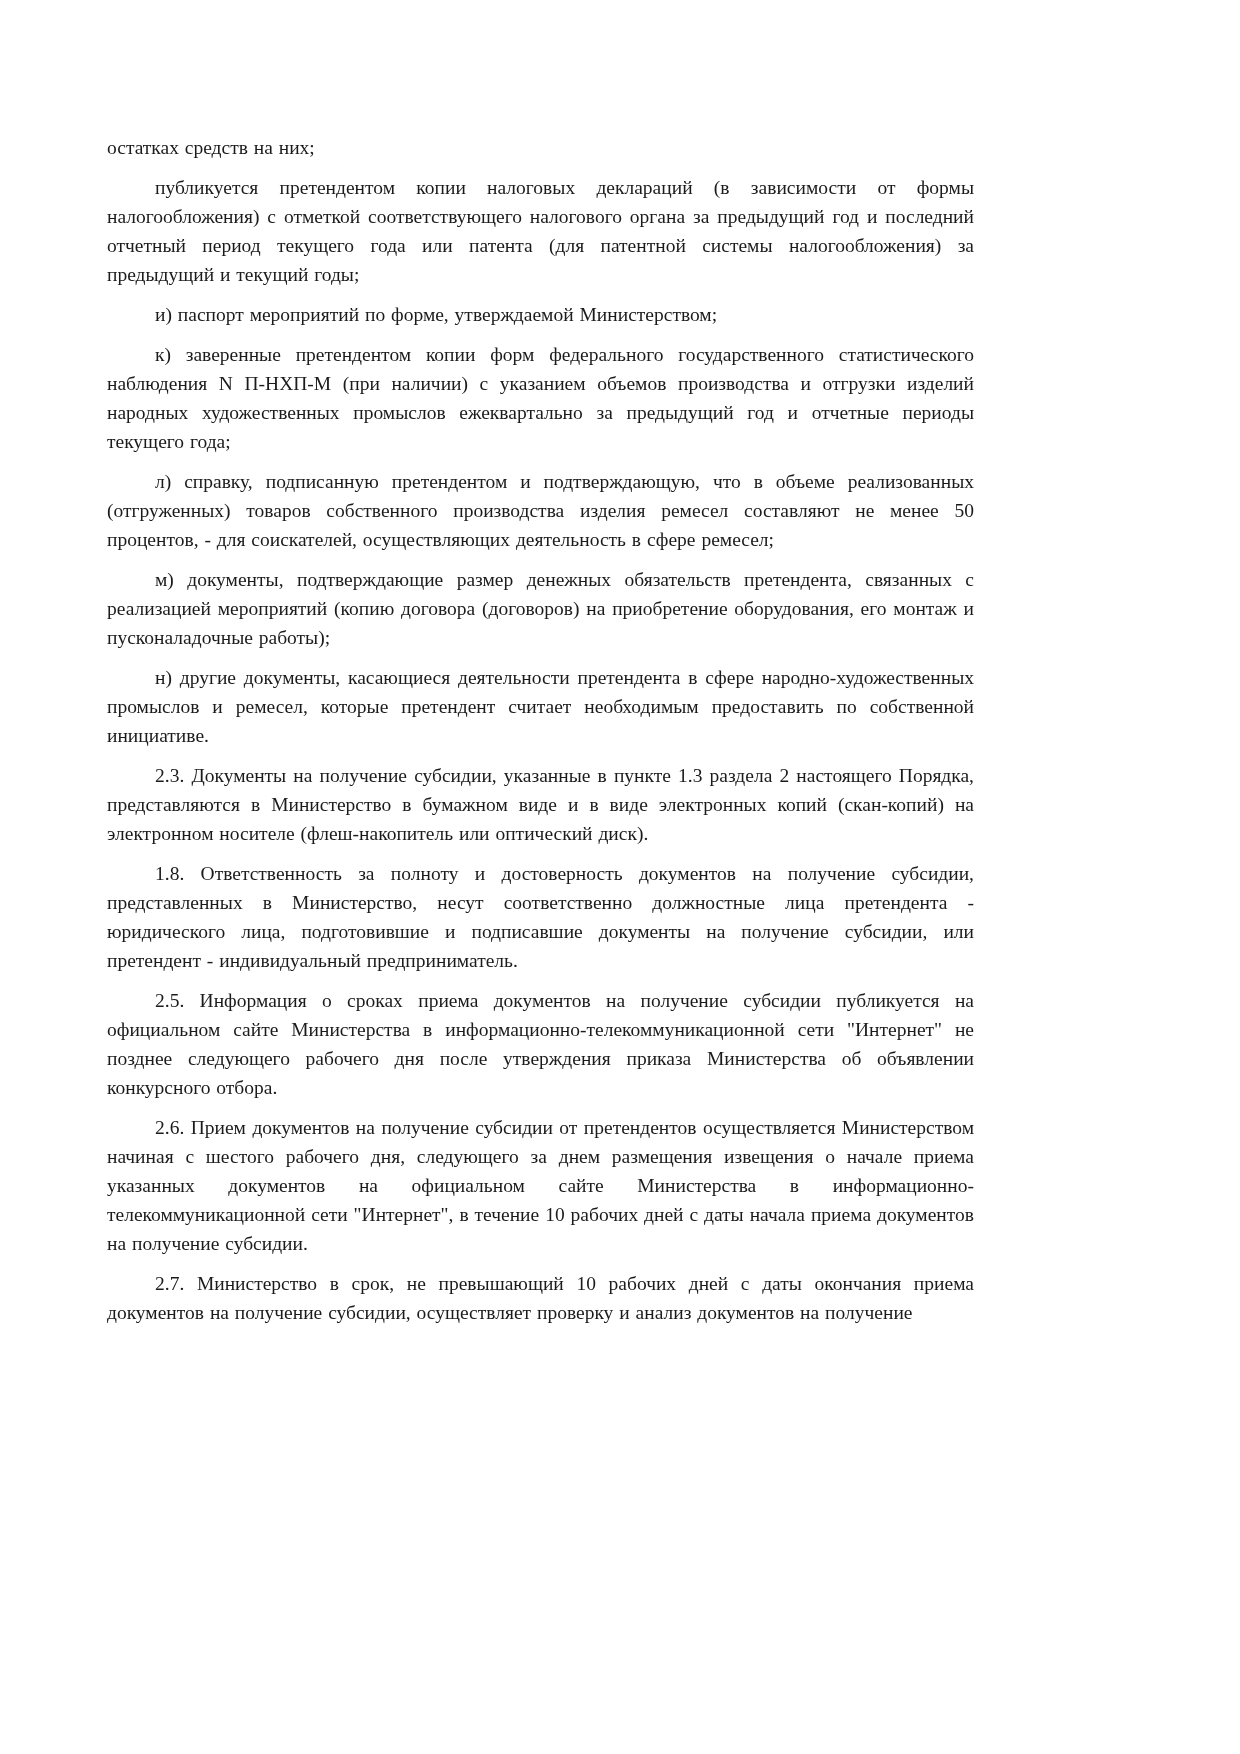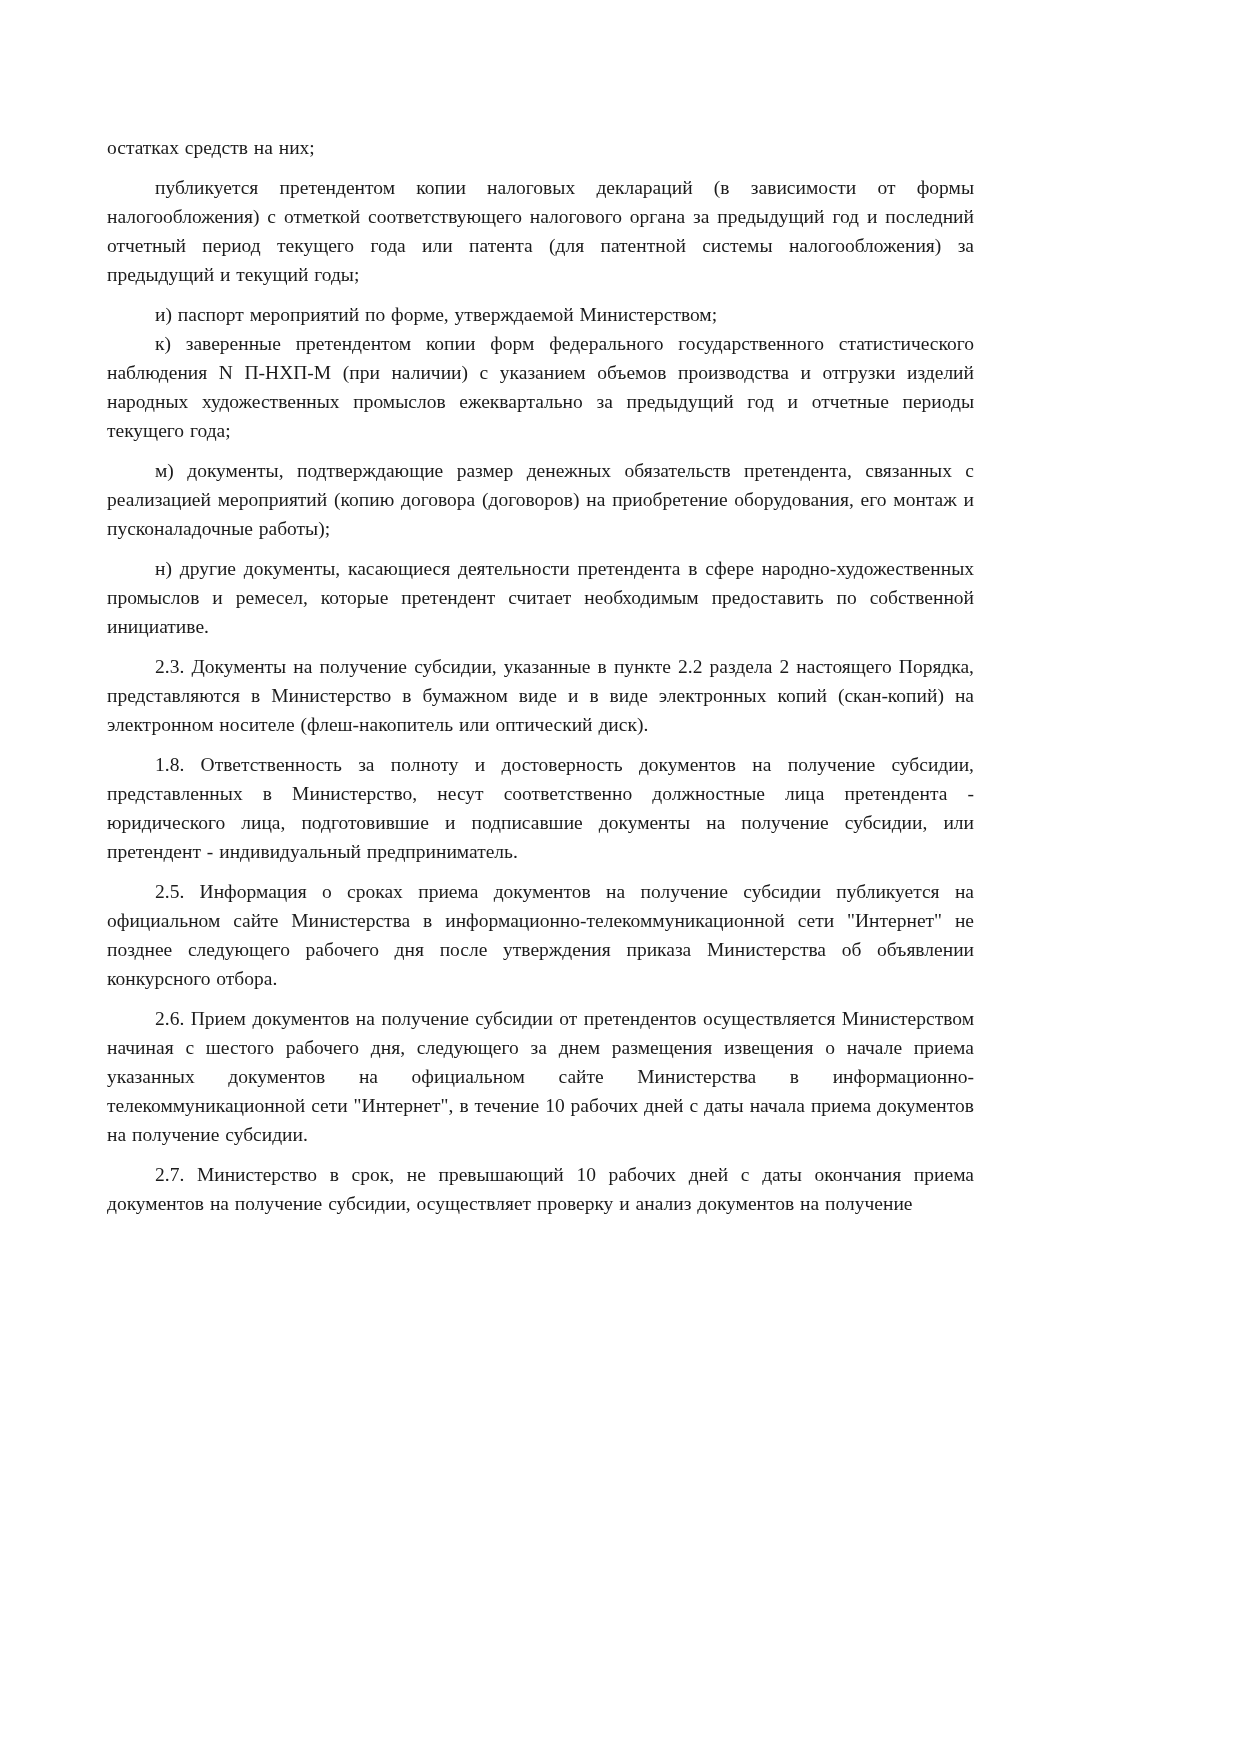--- a/index.html
+++ b/index.html
@@ -26,31 +26,32 @@
     font-size: 19.5px;
     line-height: 29px;
     text-align: justify;
     text-indent: 48px;
     word-spacing: 1px;
   }
   .para.no-indent {
     text-indent: 0;
   }
   .para.tight {
-    margin-bottom: 0;
+    margin-bottom: 11px;
   }
 </style>
 </head>
 <body>
 
 <div class="page">
   <p class="para no-indent">остатках средств на них;</p>
   <p class="para">публикуется претендентом копии налоговых деклараций (в зависимости от формы налогообложения) с отметкой соответствующего налогового органа за предыдущий год и последний отчетный период текущего года или патента (для патентной системы налогообложения) за предыдущий и текущий годы;</p>
   <p class="para tight">и) паспорт мероприятий по форме, утверждаемой Министерством;</p>
   <p class="para">к) заверенные претендентом копии форм федерального государственного статистического наблюдения N П-НХП-М (при наличии) с указанием объемов производства и отгрузки изделий народных художественных промыслов ежеквартально за предыдущий год и отчетные периоды текущего года;</p>
+  <p class="para">л) справку, подписанную претендентом и подтверждающую, что в объеме реализованных (отгруженных) товаров собственного производства изделия ремесел составляют не менее 50 процентов, - для соискателей, осуществляющих деятельность в сфере ремесел;</p>
   <p class="para">м) документы, подтверждающие размер денежных обязательств претендента, связанных с реализацией мероприятий (копию договора (договоров) на приобретение оборудования, его монтаж и пусконаладочные работы);</p>
   <p class="para">н) другие документы, касающиеся деятельности претендента в сфере народно-художественных промыслов и ремесел, которые претендент считает необходимым предоставить по собственной инициативе.</p>
-  <p class="para">2.3. Документы на получение субсидии, указанные в пункте 2.2 раздела 2 настоящего Порядка, представляются в Министерство в бумажном виде и в виде электронных копий (скан-копий) на электронном носителе (флеш-накопитель или оптический диск).</p>
+  <p class="para">2.3. Документы на получение субсидии, указанные в пункте 1.3 раздела 2 настоящего Порядка, представляются в Министерство в бумажном виде и в виде электронных копий (скан-копий) на электронном носителе (флеш-накопитель или оптический диск).</p>
   <p class="para">1.8. Ответственность за полноту и достоверность документов на получение субсидии, представленных в Министерство, несут соответственно должностные лица претендента - юридического лица, подготовившие и подписавшие документы на получение субсидии, или претендент - индивидуальный предприниматель.</p>
   <p class="para">2.5. Информация о сроках приема документов на получение субсидии публикуется на официальном сайте Министерства в информационно-телекоммуникационной сети "Интернет" не позднее следующего рабочего дня после утверждения приказа Министерства об объявлении конкурсного отбора.</p>
   <p class="para">2.6. Прием документов на получение субсидии от претендентов осуществляется Министерством начиная с шестого рабочего дня, следующего за днем размещения извещения о начале приема указанных документов на официальном сайте Министерства в информационно-телекоммуникационной сети "Интернет", в течение 10 рабочих дней с даты начала приема документов на получение субсидии.</p>
   <p class="para">2.7. Министерство в срок, не превышающий 10 рабочих дней с даты окончания приема документов на получение субсидии, осуществляет проверку и анализ документов на получение</p>
 </div>
 
 </body></html>

